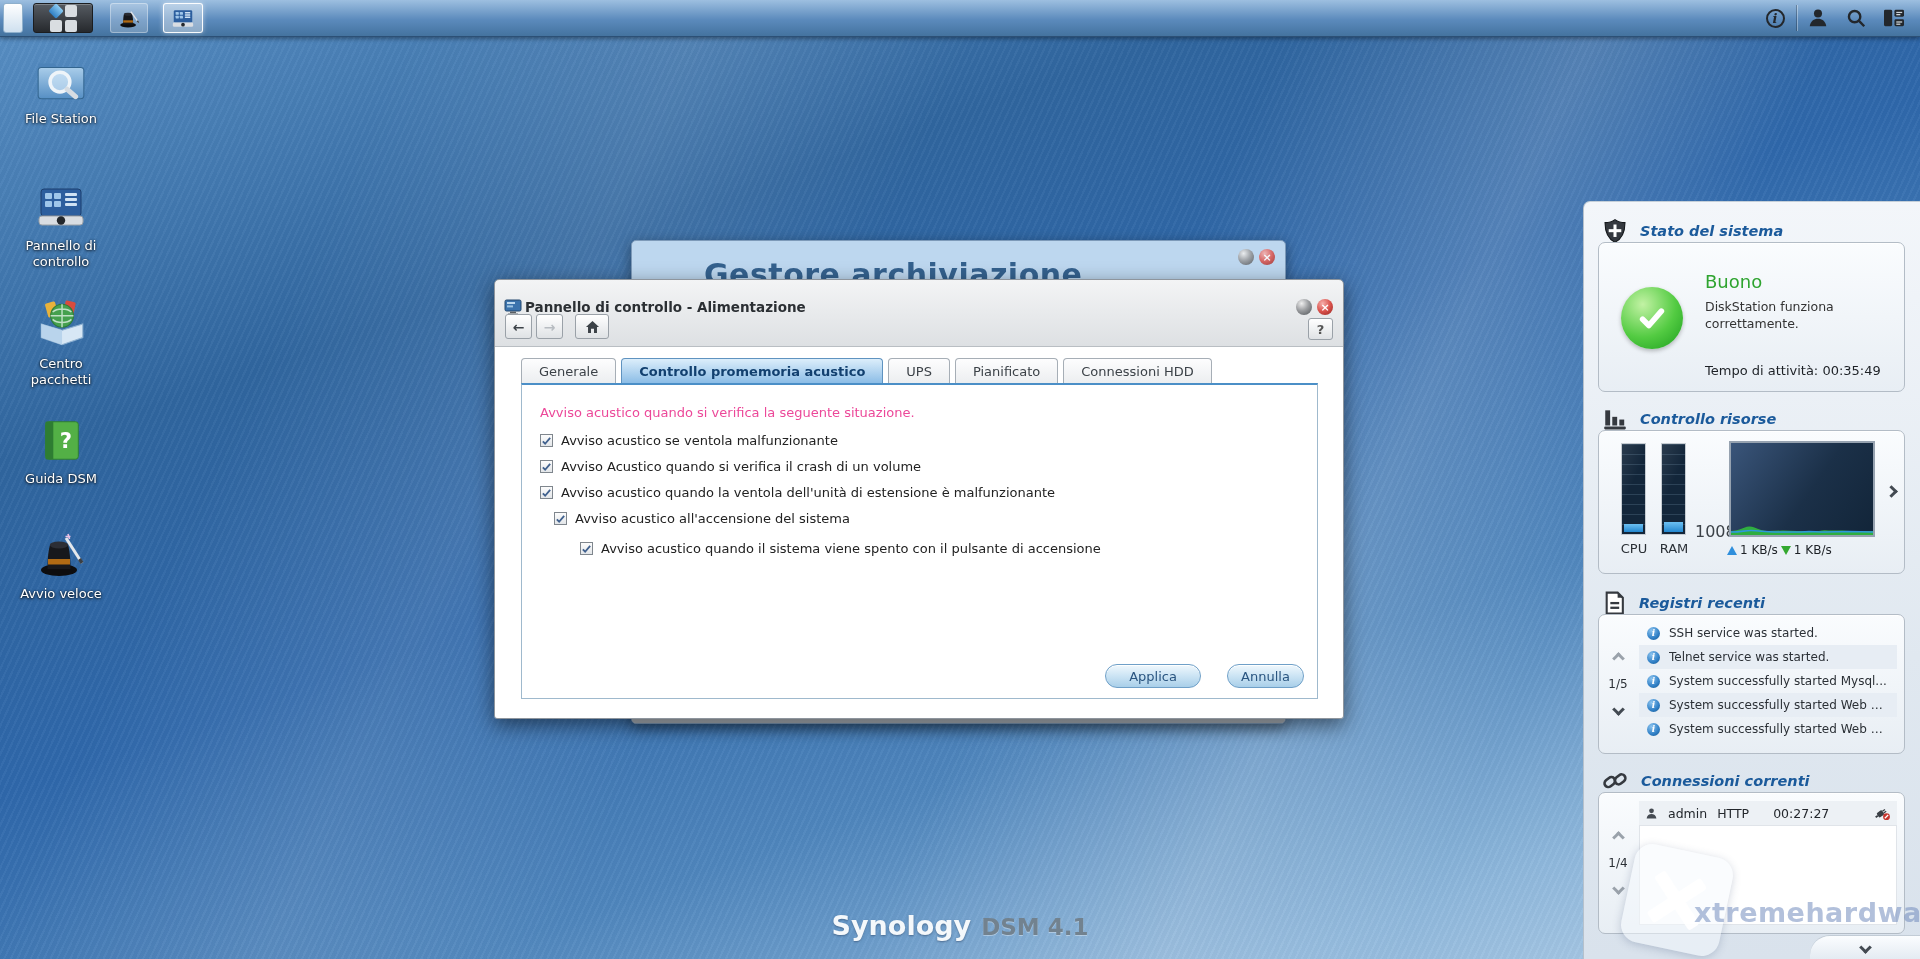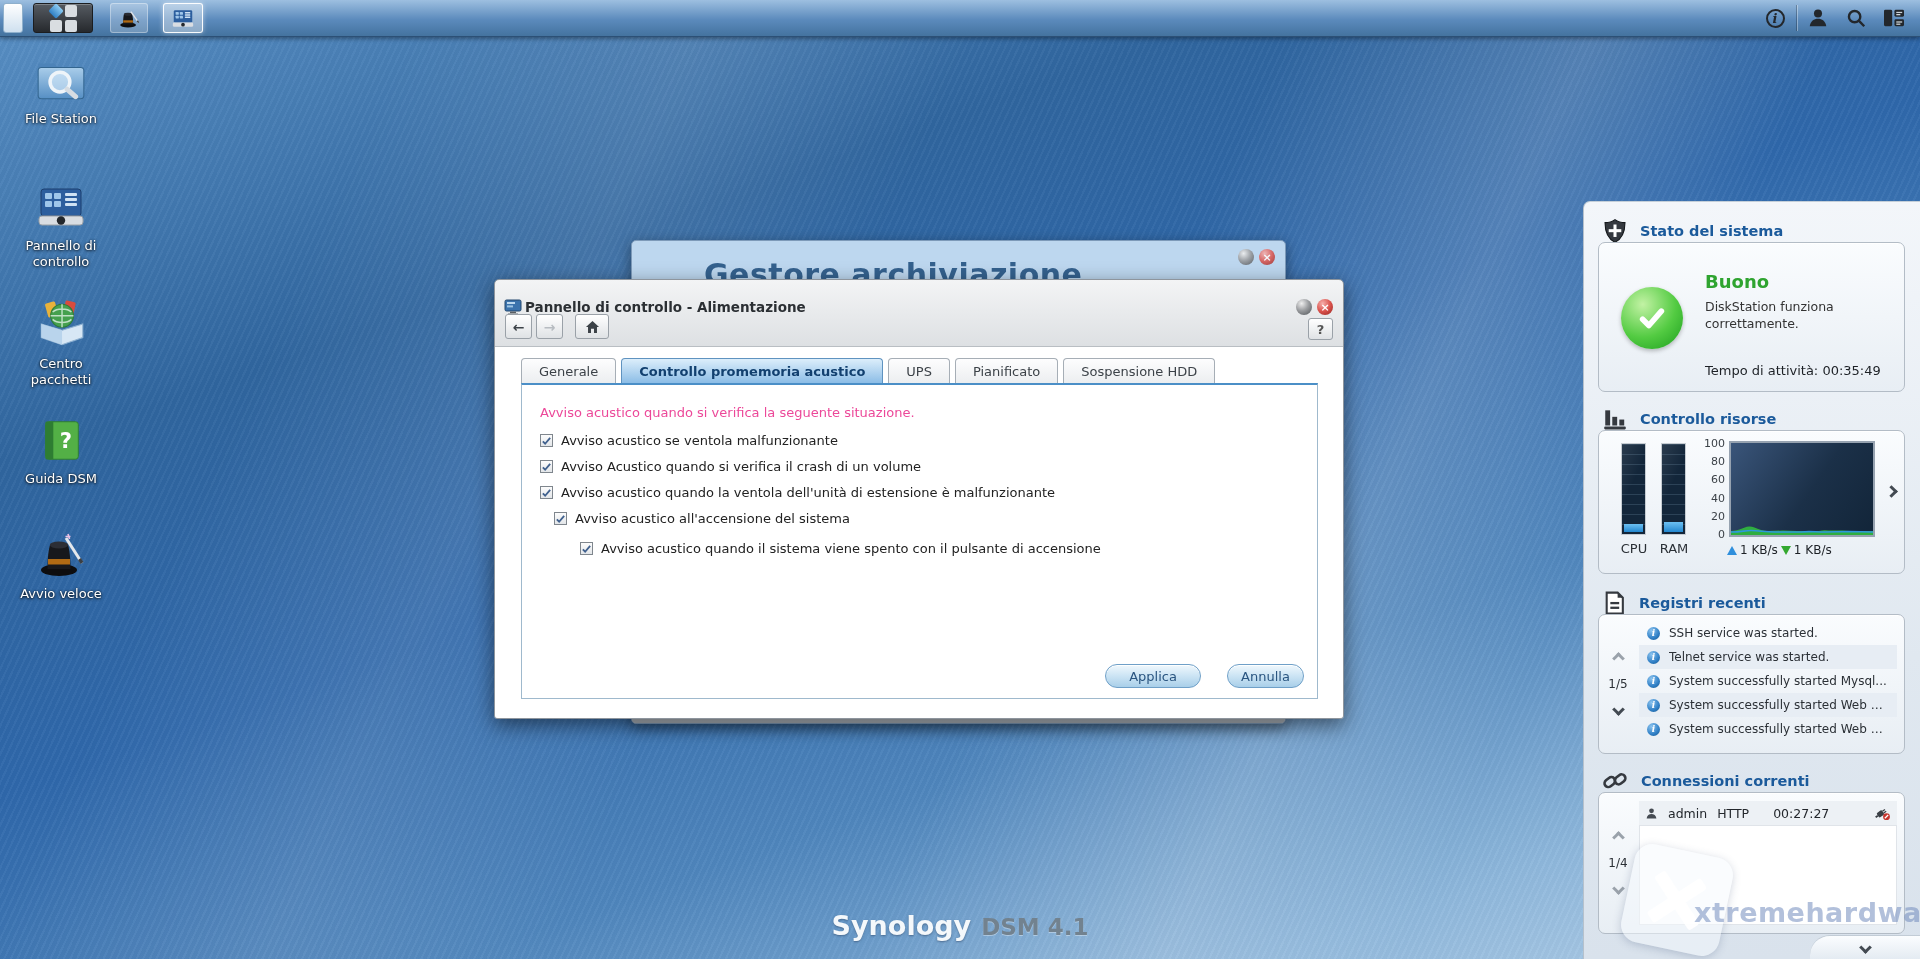--- a/index.html
+++ b/index.html
@@ -88,40 +88,40 @@
     background:linear-gradient(#f0f8fd,#cfe6f5 45%,#a9cfe9); border:1px solid #6fa0c8;
     display:flex; align-items:center; justify-content:center; font-size:13px; color:#2a5580;
     box-shadow:inset 0 1px 0 rgba(255,255,255,.9); }
   #btn-apply { right:116px; width:96px; } #btn-cancel { right:13px; width:77px; }
 
   
   #sidebar { left:1583px; top:201px; width:337px; height:758px;
     background:linear-gradient(#f3f6fa, #e0e8f0 60%, #d9e2ec);
     border-left:1px solid #b6c1cc; border-top:1px solid #c4cfd9; border-top-left-radius:7px; z-index:15; }
   .sb-head { position:absolute; left:18px; display:flex; align-items:center; gap:12px; }
-  .sb-head .t { font-size:14.5px; font-weight:bold; color:#1b5a9b; }
+  .sb-head .t { font-size:14.5px; font-weight:bold; color:#1b5a9b;font-style:italic; }
   .sb-box { position:absolute; left:14px; width:307px; border:1px solid #b3bcc6; border-radius:7px;
     background:linear-gradient(#fafcfe,#e8eef4); box-shadow:inset 0 1px 0 #fff; }
 
   
   #st-circle { position:absolute; left:22px; top:44px; width:62px; height:62px; border-radius:50%;
     background:radial-gradient(circle at 35% 28%, #c2f2a4, #53cb42 55%, #21a221 95%);
     box-shadow:0 2px 4px rgba(0,0,0,.25); display:flex; align-items:center; justify-content:center; }
-  #st-good { position:absolute; left:106px; top:28px; font-size:18px; font-weight:bold; color:#2fa430; }
+  #st-good { position:absolute; left:106px; top:28px; font-size:18px; font-weight:normal; color:#2fa430; }
   #st-desc { position:absolute; left:106px; top:56px; width:170px; font-size:12.5px; color:#333; line-height:1.35; }
   #st-uptime { position:absolute; left:106px; top:120px; font-size:13px; color:#1d2126; }
 
   
   .gauge { position:absolute; top:12px; width:25px; height:92px; border:1px solid #c6ccd2;
     background:linear-gradient(115deg, rgba(255,255,255,.10), rgba(255,255,255,0) 45%),
       repeating-linear-gradient(to top, #13263a 0 9px, #2c4257 9px 10px); }
   .gauge .fill { position:absolute; left:2px; right:2px; background:linear-gradient(#6cc0f2,#2387cf); }
   .gauge-lbl { position:absolute; top:110px; width:60px; text-align:center; font-size:13px; color:#2b3036; }
-  #rm-ticks { position:absolute; left:96px; top:6px; width:30px; height:104px; display:flex; flex-direction:column;
-    justify-content:space-between; align-items:flex-end; font-size:11px; color:#3c4248; }
+  #rm-ticks { position:absolute; left:96px; top:6px; width:30px; height:104px; display:flex; flex-direction:row;
+    justify-content:space-between; align-items:flex-end; font-size:16px; color:#3c4248; }
   #rm-plot { position:absolute; left:130px; top:10px; width:146px; height:96px; border:2px solid #96a2b0;
     background:linear-gradient(125deg,#3a557a, #1b3048 55%, #122539); }
   #rm-net { position:absolute; left:128px; top:112px; display:flex; align-items:center; gap:3px; font-size:12px; color:#1d2126; }
   .tri-up { width:0; height:0; border-left:5px solid transparent; border-right:5px solid transparent; border-bottom:9px solid #2f8fdc; }
   .tri-dn { width:0; height:0; border-left:5px solid transparent; border-right:5px solid transparent; border-top:9px solid #33a82f; }
   .chev { display:inline-block; width:9px; height:9px; border-left:3px solid #434a52; border-top:3px solid #434a52; }
   .chev.right { transform:rotate(135deg); } .chev.up { transform:rotate(45deg); } .chev.down { transform:rotate(225deg); }
   .chev.dim { border-color:#9aa2ab; }
   #rm-chev { position:absolute; right:8px; top:56px; }
 
@@ -337,21 +337,21 @@
       </div>
       <div id="btn-help">?</div>
     </div>
 
     <div id="dlg-content">
       <div id="tab-row">
         <div class="tab">Generale</div>
         <div class="tab active">Controllo promemoria acustico</div>
         <div class="tab">UPS</div>
         <div class="tab">Pianificato</div>
-        <div class="tab">Sospensione HDD</div>
+        <div class="tab">Connessioni HDD</div>
       </div>
 
       <div id="tab-panel">
         <div id="panel-intro">Avviso acustico quando si verifica la seguente situazione.</div>
 
         <label class="cb-row" style="top:48px;">
           <span class="cb">
               <svg width="12" height="12" viewBox="0 0 12 12">
                 <path d="M2 6.5 L4.5 9 L10 2.5" stroke="#41618e" stroke-width="2" fill="none"></path>
               </svg>

